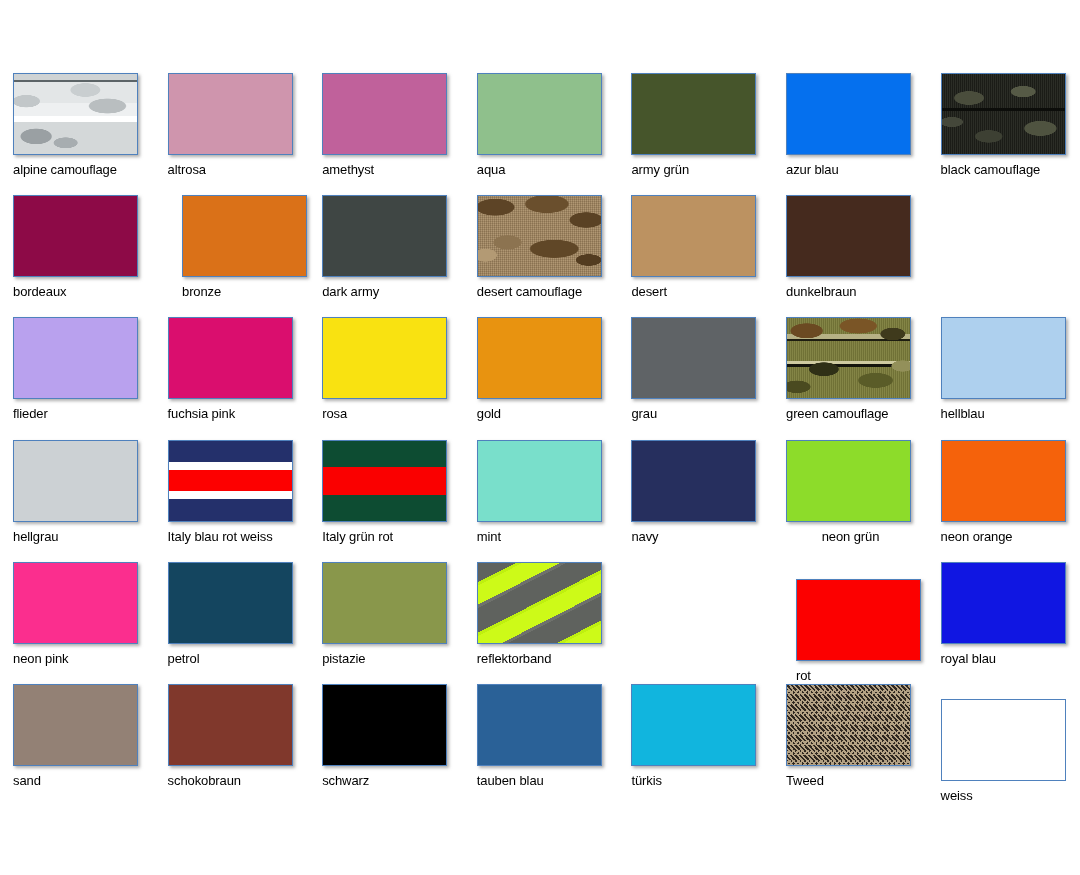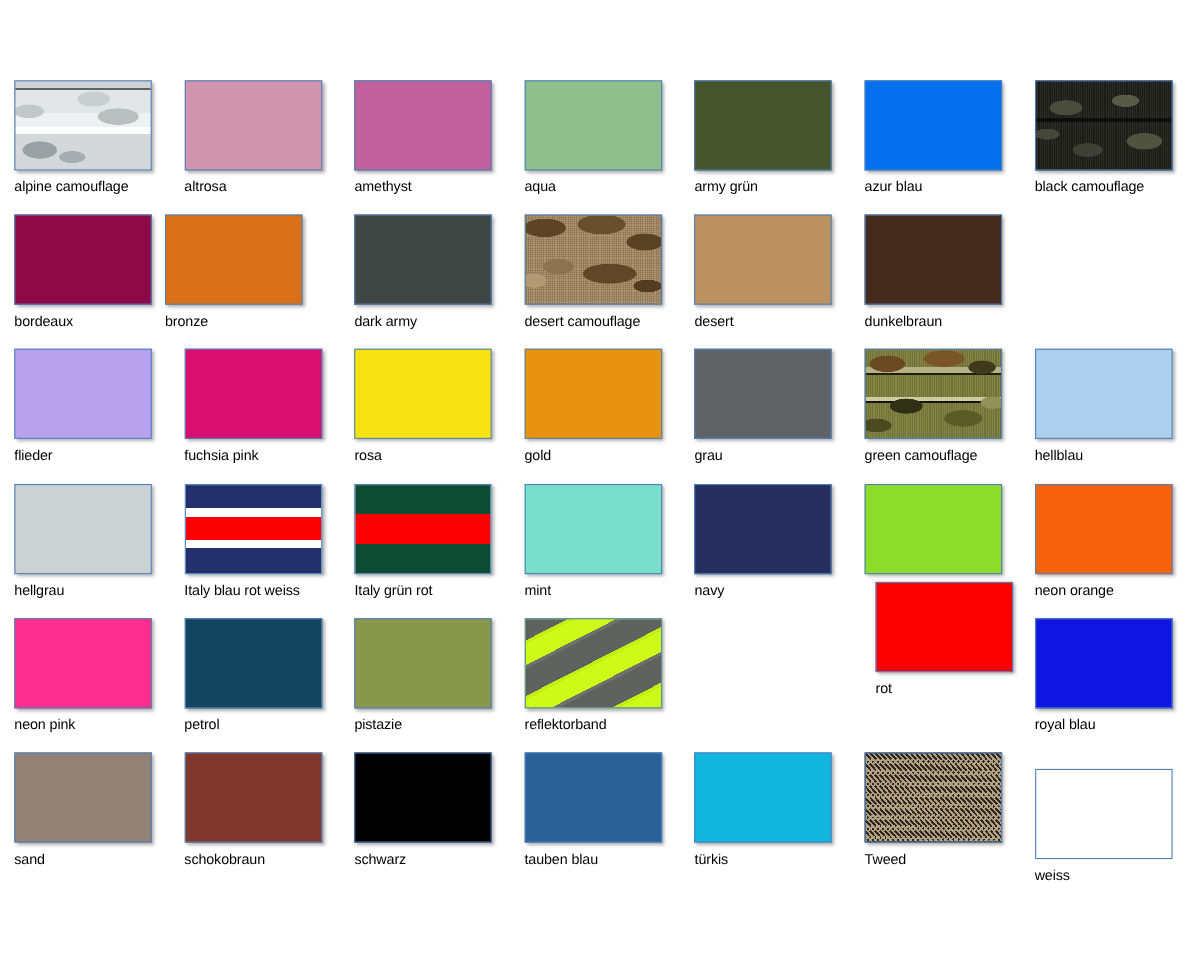--- a/index.html
+++ b/index.html
@@ -204,21 +204,21 @@
       <div class="label">army grün</div>
     </div>
     <div class="cell" style="left: 940.6px; top: 73px;">
       <div class="swatch tex-blackcamo"></div>
       <div class="label">black camouflage</div>
     </div>
     <div class="cell" style="left: 13px; top: 195.2px;">
       <div class="swatch" style="background-color: rgb(141, 10, 71);"></div>
       <div class="label">bordeaux</div>
     </div>
-    <div class="cell" style="left: 150px; top: 195.2px;">
+    <div class="cell" style="left: 182px; top: 195.2px;">
       <div class="swatch" style="background-color: rgb(218, 113, 24);"></div>
       <div class="label">bronze</div>
     </div>
     <div class="cell" style="left: 322.2px; top: 195.2px;">
       <div class="swatch" style="background-color: rgb(63, 70, 68);"></div>
       <div class="label">dark army</div>
     </div>
     <div class="cell" style="left: 476.8px; top: 195.2px;">
       <div class="swatch tex-desertcamo"></div>
       <div class="label">desert camouflage</div>
@@ -296,21 +296,21 @@
       <div class="label">petrol</div>
     </div>
     <div class="cell" style="left: 322.2px; top: 561.8px;">
       <div class="swatch" style="background-color: rgb(137, 151, 75);"></div>
       <div class="label">pistazie</div>
     </div>
     <div class="cell" style="left: 476.8px; top: 561.8px;">
       <div class="swatch tex-reflektor"></div>
       <div class="label">reflektorband</div>
     </div>
-    <div class="cell" style="left: 786px; top: 529px; padding-left: 10px;">
+    <div class="cell" style="left: 786px; top: 579px; padding-left: 10px;">
       <div class="swatch" style="background-color: rgb(252, 0, 0);"></div>
       <div class="label">rot</div>
     </div>
     <div class="cell" style="left: 940.6px; top: 561.8px;">
       <div class="swatch" style="background-color: rgb(16, 22, 226);"></div>
       <div class="label">royal blau</div>
     </div>
     <div class="cell" style="left: 13px; top: 684px;">
       <div class="swatch" style="background-color: rgb(147, 129, 117);"></div>
       <div class="label">sand</div>

